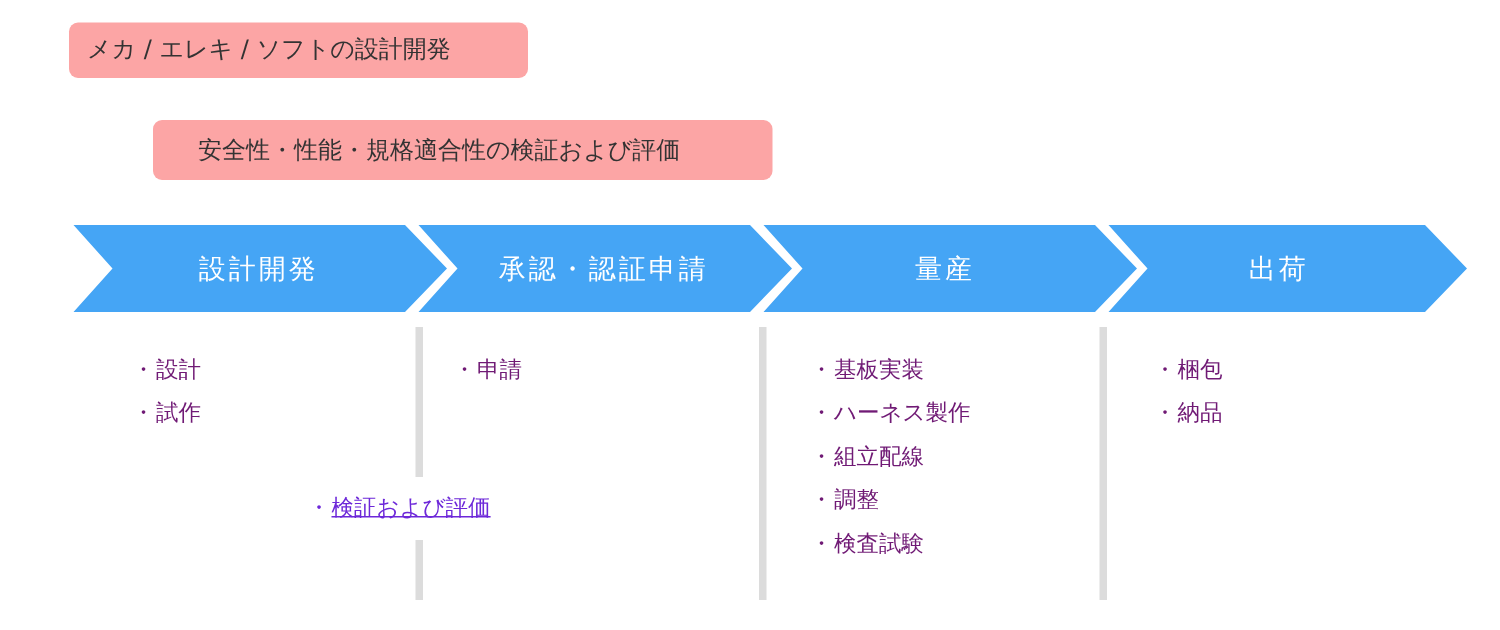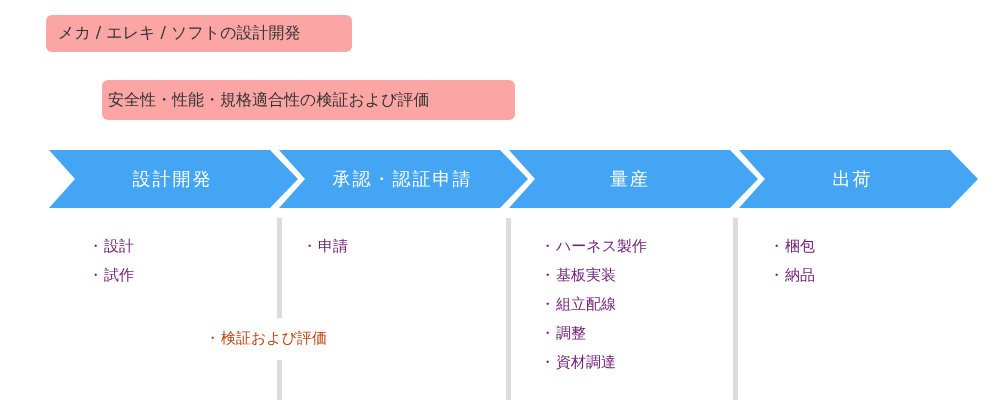--- a/index.html
+++ b/index.html
@@ -21,21 +21,21 @@
       border-radius: 6px;
       font-size: 16px;
       color: #333333;
       display: flex;
       align-items: center;
       box-sizing: border-box;
       padding-left: 12px;
       white-space: nowrap;
     }
     #tag1 { left: 46px; top: 15px; width: 306px; height: 37px; }
-    #tag2 { left: 102px; top: 80px; width: 413px; height: 40px; padding-left: 6px; }
+    #tag2 { left: 102px; top: 80px; width: 413px; height: 40px; padding-left: 30px; }
 
     .flow {
       position: absolute;
       left: 0;
       top: 150px;
       width: 1000px;
       height: 58px;
     }
     .flow svg { position: absolute; left: 0; top: 0; }
     .stage-label {
@@ -75,21 +75,22 @@
       width: 16px;
       text-align: left;
     }
     .cross-item {
       position: absolute;
       left: 205px;
       top: 324px;
       font-size: 15px;
       line-height: 29px;
       white-space: nowrap;
-      color: #c2410c;
+      color: #6d28d9;
+      text-decoration: underline;
     }
   </style>
 </head>
 <body>
 
 <div class="tag-box" id="tag1">
   <span>メカ / エレキ / ソフトの設計開発</span>
 </div>
 <div class="tag-box" id="tag2">
   <span>安全性・性能・規格適合性の検証および評価</span>
@@ -116,25 +117,25 @@
 <ul class="list" style="left:88px; top:232px;">
   <li><span class="bullet">・</span><span>設計</span></li>
   <li><span class="bullet">・</span><span>試作</span></li>
 </ul>
 
 <ul class="list" style="left:302px; top:232px;">
   <li><span class="bullet">・</span><span>申請</span></li>
 </ul>
 
 <ul class="list" style="left:540px; top:232px;">
+  <li><span class="bullet">・</span><span>基板実装</span></li>
   <li><span class="bullet">・</span><span>ハーネス製作</span></li>
-  <li><span class="bullet">・</span><span>基板実装</span></li>
   <li><span class="bullet">・</span><span>組立配線</span></li>
   <li><span class="bullet">・</span><span>調整</span></li>
-  <li><span class="bullet">・</span><span>資材調達</span></li>
+  <li><span class="bullet">・</span><span>検査試験</span></li>
 </ul>
 
 <ul class="list" style="left:769px; top:232px;">
   <li><span class="bullet">・</span><span>梱包</span></li>
   <li><span class="bullet">・</span><span>納品</span></li>
 </ul>
 
 <div class="cross-item">
   <span class="bullet">・</span><span>検証および評価</span>
 </div>

